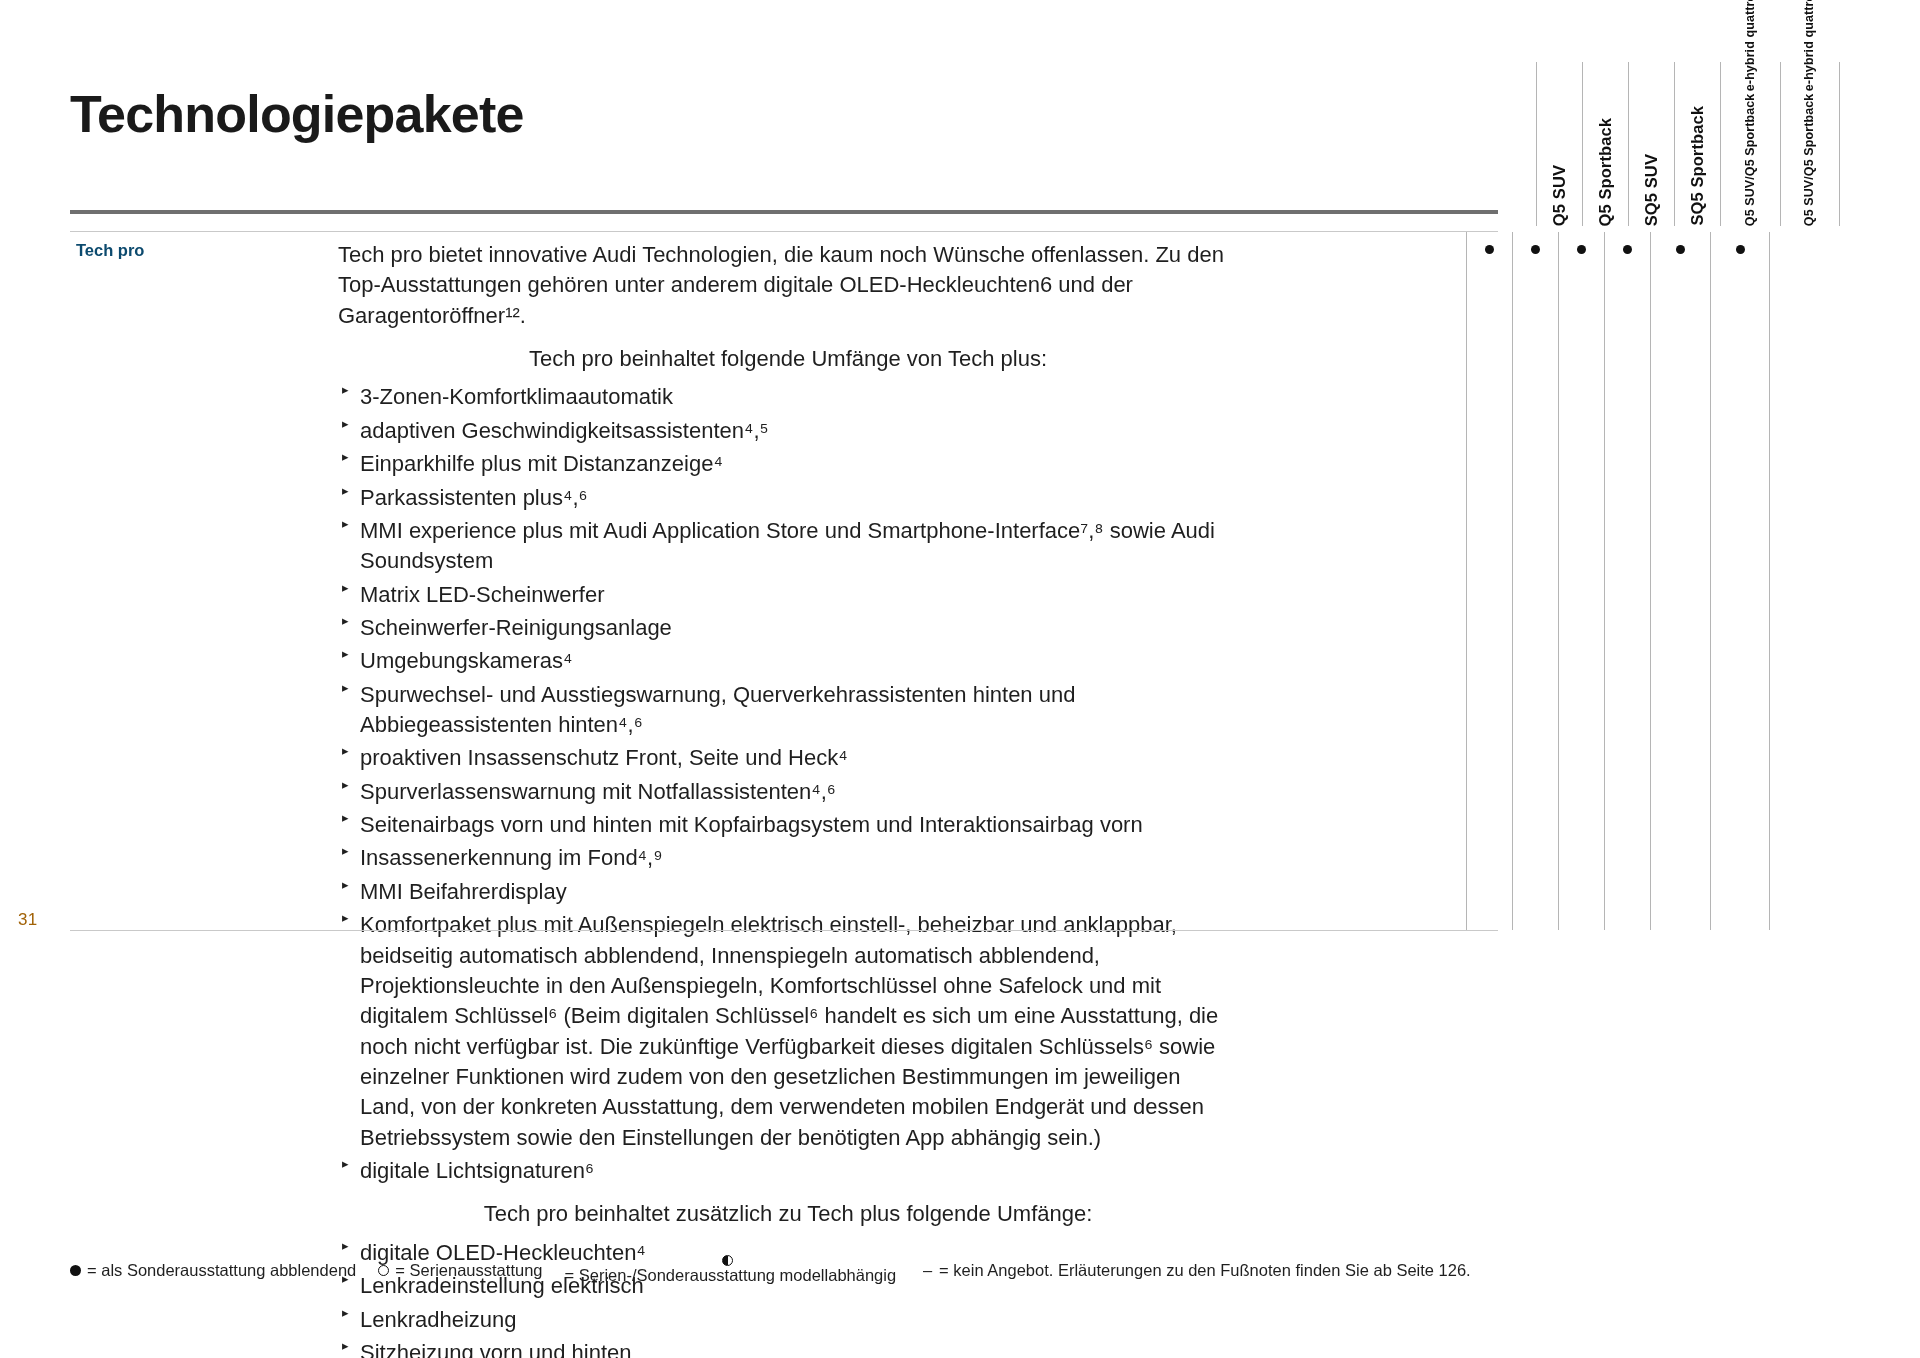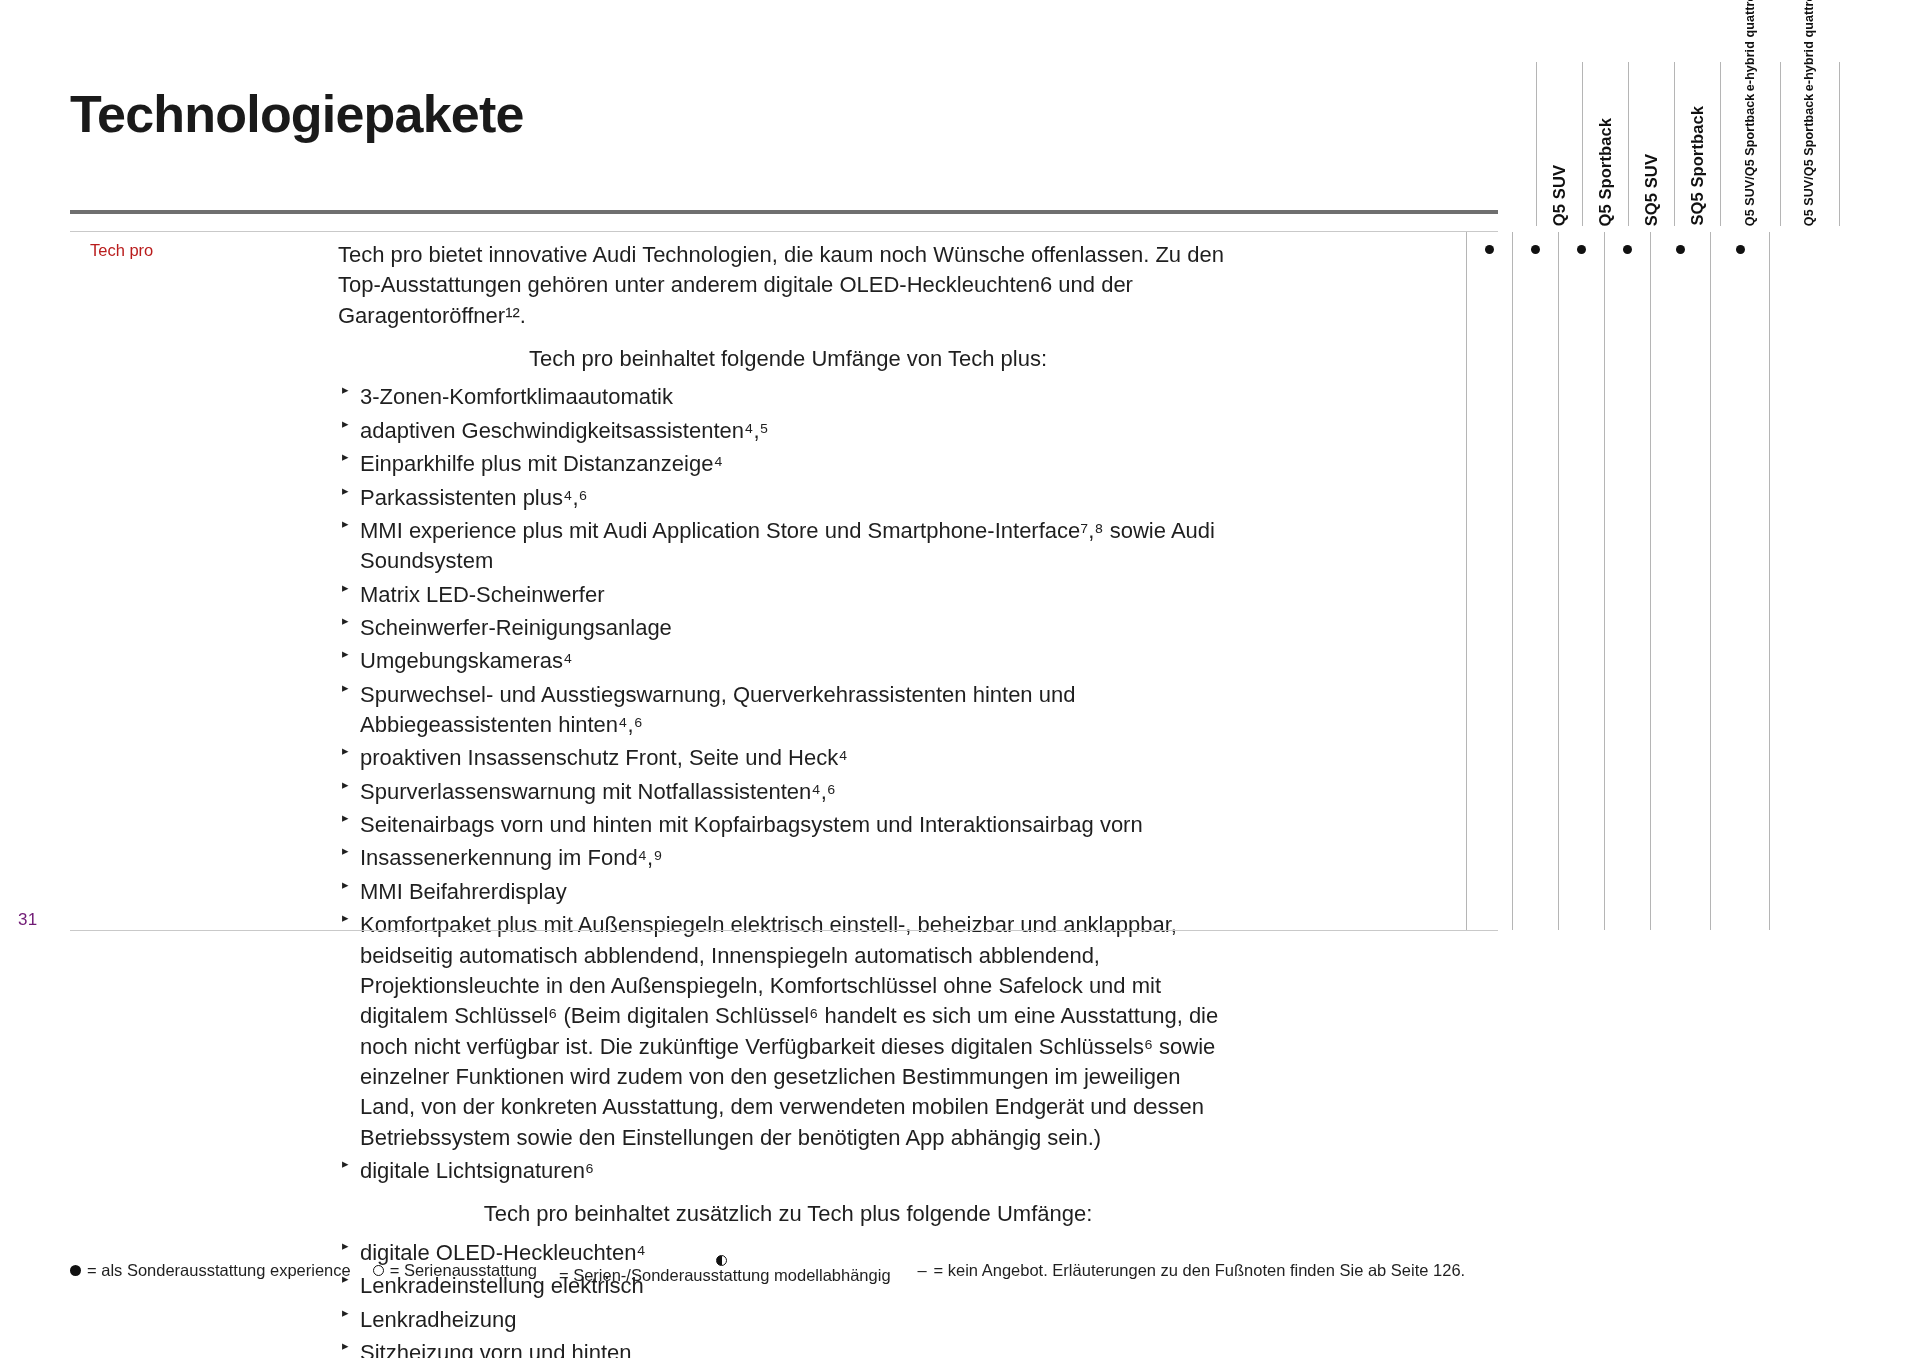--- a/index.html
+++ b/index.html
@@ -20,21 +20,21 @@
     position: absolute;
     inset: 0;
   }
 
   
   .page-number {
     position: absolute;
     left: 18px;
     top: 910px;
     font-size: 17px;
-    color: #701a75;
+    color: #a16207;
     letter-spacing: .2px;
   }
 
   
   .page-title {
     position: absolute;
     left: 70px;
     top: 52px;
     font-size: 52px;
     font-weight: 700;
@@ -117,26 +117,26 @@
   .row-area {
     position: absolute;
     left: 70px;
     top: 232px;
     width: 1428px;
     height: 698px;
   }
 
   .cell-name {
     position: absolute;
-    left: 20px;
+    left: 6px;
     top: 9px;
     width: 270px;
     font-size: 16.5px;
-    font-weight: 400;
-    color: #b91c1c;
+    font-weight: 700;
+    color: #0c4a6e;
   }
 
   .cell-desc {
     position: absolute;
     left: 268px;
     top: 8px;
     width: 900px;
     font-size: 22px;
     line-height: 1.38;
     color: #1f1f1f;
@@ -335,21 +335,21 @@
     <div class="mark-col w-dual">
       <span class="dot-full"></span>
     </div>
   </div>
 
   <div class="rule-bottom"></div>
 
   <div class="legend">
     <span class="seg gap-a">
       <span class="gl-filled"></span>
-      <span>= als Sonderausstattung experience</span>
+      <span>= als Sonderausstattung abblendend</span>
     </span>
     <span class="seg gap-b">
       <span class="gl-open"></span>
       <span>= Serienausstattung</span>
     </span>
     <span class="seg gap-c">
       <span class="gl-half"></span>
       <span>= Serien-/Sonderausstattung modellabhängig</span>
     </span>
     <span class="seg">

